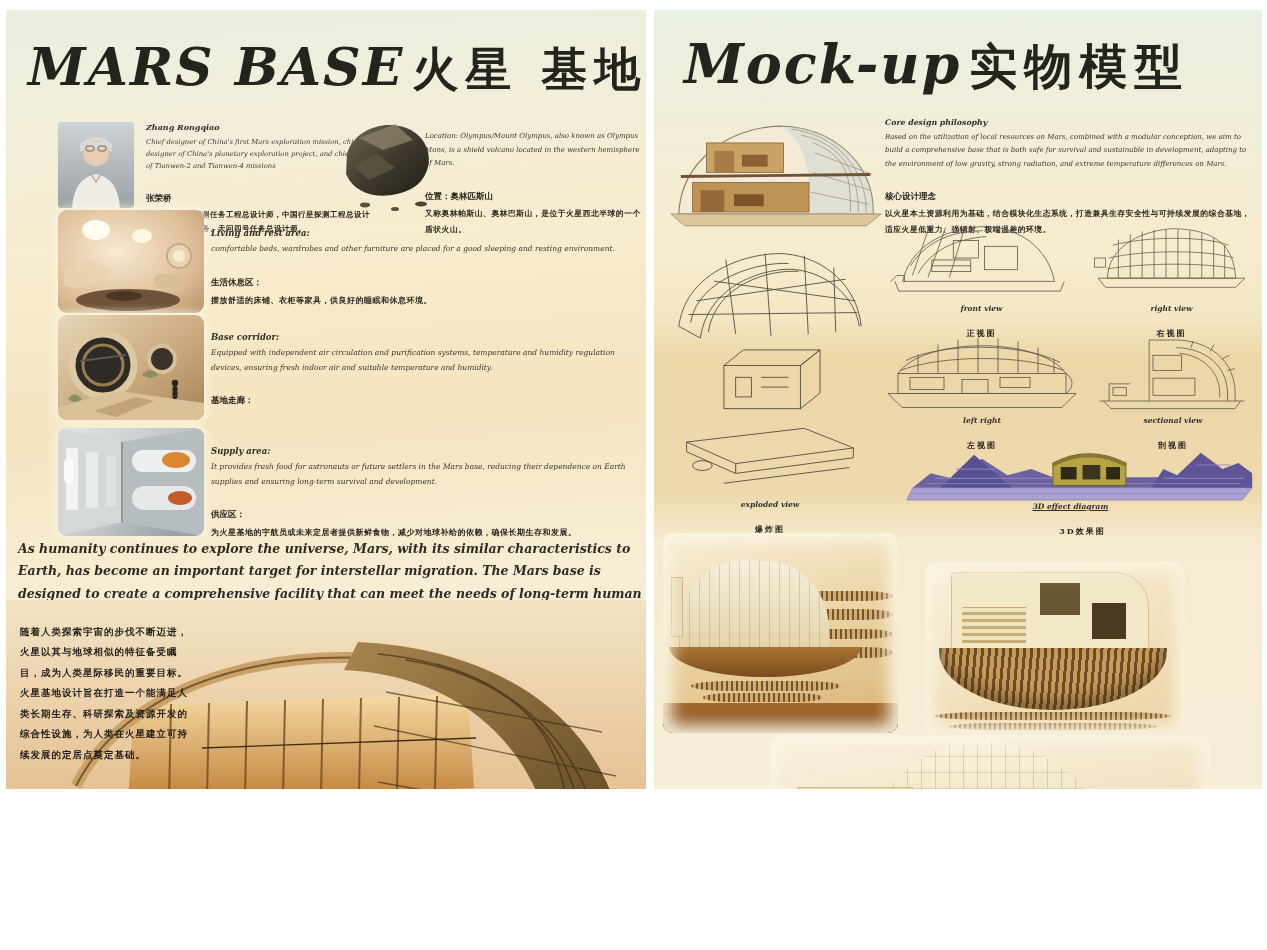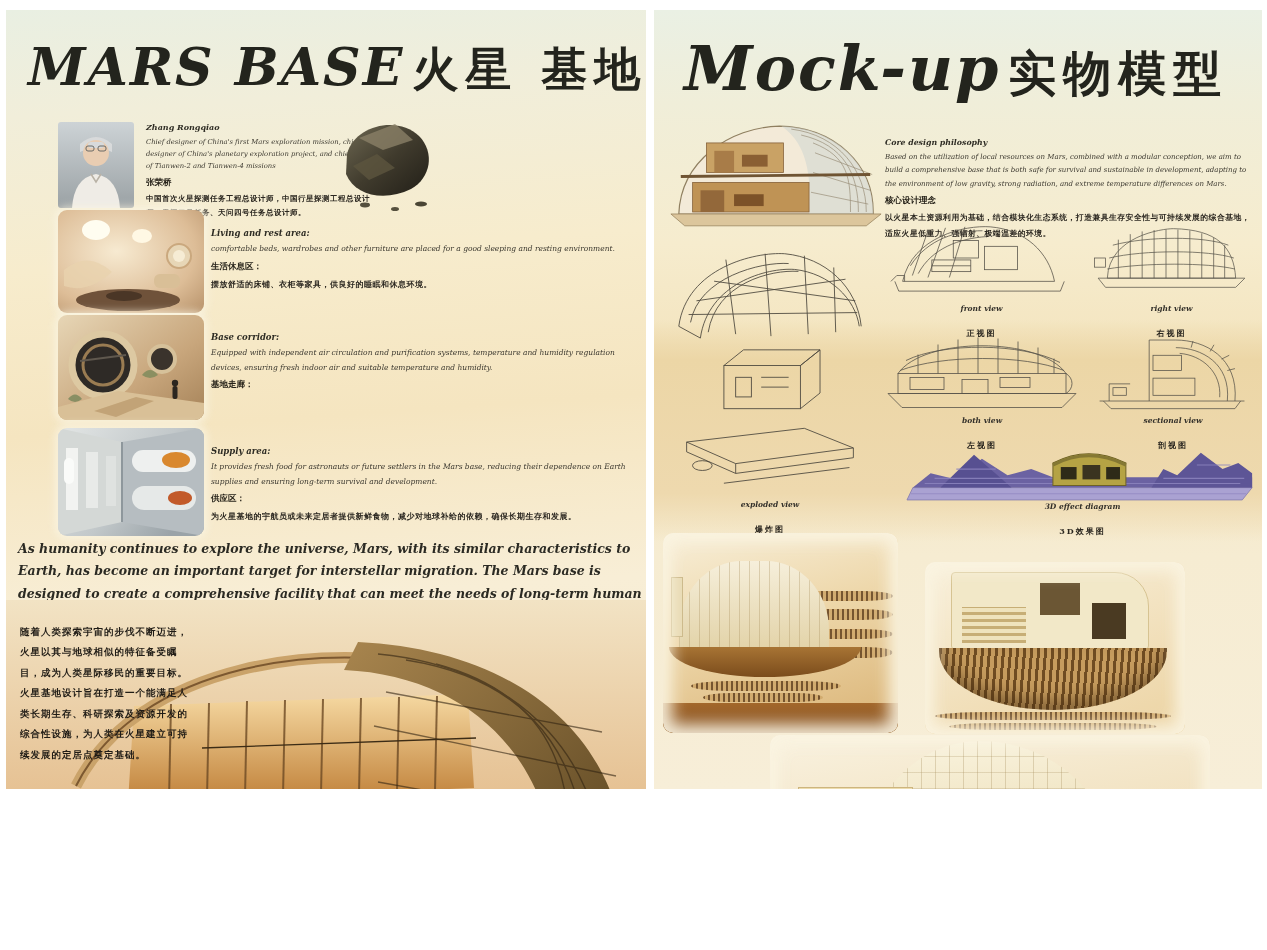--- a/index.html
+++ b/index.html
@@ -9,21 +9,21 @@
   .panel-left { left:6px; width:640px;
     background:linear-gradient(176deg,#e9efe2 0%,#f1eeda 13%,#f7eccd 32%,#f5e5c0 52%,#f8eed6 74%,#f3e9cf 100%); }
   .panel-right { left:654px; width:608px;
     background:linear-gradient(180deg,#eaf0e4 0%,#f0eed9 12%,#f6ecce 30%,#f3e3bc 46%,#f6ecd2 70%,#f7eed8 100%); }
   .abs { position:absolute; }
   .poster-title { position:absolute; white-space:nowrap; color:#23241d; }
   .poster-title .en { font-family:"DejaVu Serif",serif; font-style:italic; font-weight:700; letter-spacing:2px; }
   .poster-title .zh { font-family:"DejaVu Serif",serif; font-weight:700; letter-spacing:7px; margin-left:8px; }
   .en-title { font-family:"DejaVu Serif",serif; font-style:italic; font-weight:700; font-size:8.5px; color:#2e2c24; margin-bottom:4px; }
   .en-body  { font-family:"DejaVu Serif",serif; font-style:italic; font-size:7.5px; color:#3a372e; line-height:1.95; }
-  .zh-title { font-family:Liberation Serif, serif; font-weight:700; font-size:8.5px; color:#262219; margin-top:4px; margin-bottom:3px; }
+  .zh-title { font-family:Liberation Serif, serif; font-weight:700; font-size:8.5px; color:#262219; margin-top:20px; margin-bottom:3px; }
   .zh-body  { font-family:"DejaVu Serif",serif; font-weight:700; font-size:8px; color:#2b2720; line-height:2.05; letter-spacing:.5px; }
   .intro-en { font-family:"DejaVu Serif",serif; font-style:italic; font-weight:700; font-size:12.5px; color:#2b2a23; line-height:1.78; }
   .intro-zh { font-family:"DejaVu Serif",serif; font-weight:700; font-size:9.5px; color:#201c16; line-height:2.15; letter-spacing:1px; }
   .viewlbl-en { font-family:"DejaVu Serif",serif; font-style:italic; font-weight:600; font-size:7.5px; text-align:center; color:#33302a; }
   .viewlbl-zh { font-family:"DejaVu Serif",serif; font-weight:700; font-size:8px; letter-spacing:2px; text-align:center; color:#2a261f;margin-top:8px; }
   .photo { position:absolute; border-radius:10px; overflow:hidden; }
   .photo::after { content:""; position:absolute; inset:0; border-radius:10px;
     box-shadow:inset 0 0 16px 9px rgba(250,243,224,.95); pointer-events:none; }
   .thumb { position:absolute; border-radius:9px; overflow:hidden; box-shadow:0 0 8px 3px rgba(250,245,228,.8); }
   .corru { position:absolute;
@@ -78,20 +78,25 @@
         </defs>
       <path d="M22,44 C30,14 74,6 94,26 C110,42 106,68 86,79 C60,92 30,86 21,64 Z" fill="url(#rk)"></path>
       <path d="M34,28 L70,14 L88,30 L58,40 Z" fill="#8a8066" opacity=".8"></path>
       <path d="M28,56 L52,44 L70,58 L44,70 Z" fill="#5c553f" opacity=".8"></path>
       <ellipse cx="40" cy="95" rx="5" ry="2.4" fill="#55503e"></ellipse>
       <ellipse cx="70" cy="99" rx="4" ry="2" fill="#55503e"></ellipse>
       <ellipse cx="96" cy="94" rx="6" ry="2.6" fill="#4a4534"></ellipse>
     </svg>
   </div>
 
+  <div class="abs" style="left:419px; top:120px; width:219px;">
+    <div class="en-body" style="font-size:7px; line-height:1.95;">Location: Olympus/Mount Olympus, also known as Olympus Mons, is a shield volcano located in the western hemisphere of Mars.</div>
+    <div class="zh-title">位置：奥林匹斯山</div>
+    <div class="zh-body" style="font-size:7.8px;">又称奥林帕斯山、奥林巴斯山，是位于火星西北半球的一个盾状火山。</div>
+  </div>
 
   <div class="thumb" style="left:52px; top:200px; width:146px; height:103px;">
     <svg viewBox="0 0 146 103" width="146" height="103">
       <defs>
           <radialGradient id="cv1" cx=".4" cy=".4" r=".9">
         <stop offset="0" stop-color="#f7ead1"></stop>
             <stop offset=".6" stop-color="#ddbd97"></stop>
             <stop offset="1" stop-color="#b08a62"></stop>
           </radialGradient>
         </defs>
@@ -259,21 +264,21 @@
       </g>
     </svg>
   </div>
 
   <div class="abs intro-zh" style="left:14px; top:612px; width:176px;">随着人类探索宇宙的步伐不断迈进，火星以其与地球相似的特征备受瞩目，成为人类星际移民的重要目标。火星基地设计旨在打造一个能满足人类长期生存、科研探索及资源开发的综合性设施，为人类在火星建立可持续发展的定居点奠定基础。</div>
 </div>
 
 <div class="panel panel-right">
 
   <div class="poster-title" style="left:30px; top:22px;">
-    <span class="en" style="font-size:62px;font-style:italic;">Mock-up</span><span class="zh" style="font-size:48px;">实物模型</span>
+    <span class="en" style="font-size:54px;font-style:italic;">Mock-up</span><span class="zh" style="font-size:48px;">实物模型</span>
   </div>
 
   <div class="abs" style="left:11px; top:103px; width:222px; height:124px;">
     <svg viewBox="0 0 225 125" width="222" height="124">
       <path d="M14,102 C16,48 66,14 116,13 C172,14 212,52 211,102 Z" fill="#f3ead8" stroke="#8f7f60" stroke-width="1.2"></path>
       <path d="M118,13 C172,14 212,52 211,102 L146,102 C150,52 138,26 118,13 Z" fill="#cdd6d2" opacity=".55"></path>
       <g stroke="#7a6b50" stroke-width=".7" fill="none" opacity=".7">
         <path d="M128,16 C176,22 204,58 204,100"></path>
         <path d="M138,22 C182,32 196,62 196,100"></path>
         <path d="M150,30 C186,44 188,66 188,100"></path>
@@ -285,21 +290,21 @@
       <rect x="42" y="30" width="78" height="30" fill="#c9a265" stroke="#85613a" stroke-width=".8"></rect>
       <rect x="50" y="38" width="20" height="22" fill="#a87c48"></rect>
       <rect x="78" y="42" width="26" height="12" fill="#8a5f33"></rect>
       <rect x="28" y="70" width="118" height="30" fill="#bf9355" stroke="#85613a" stroke-width=".8"></rect>
       <rect x="36" y="78" width="24" height="22" fill="#93683a"></rect>
       <rect x="70" y="82" width="30" height="12" fill="#7c5228"></rect>
       <path d="M6,102 L219,102 L204,114 L20,114 Z" fill="#dcc69c" stroke="#9a855f" stroke-width=".8"></path>
     </svg>
   </div>
 
-  <div class="abs" style="left:231px; top:128px; width:368px;">
+  <div class="abs" style="left:231px; top:108px; width:368px;">
     <div class="en-title" style="font-size:7.8px;">Core design philosophy</div>
     <div class="en-body" style="font-size:7px; line-height:1.9;">Based on the utilization of local resources on Mars, combined with a modular conception, we aim to build a comprehensive base that is both safe for survival and sustainable in development, adapting to the environment of low gravity, strong radiation, and extreme temperature differences on Mars.</div>
     <div class="zh-title">核心设计理念</div>
     <div class="zh-body" style="font-size:7.8px;">以火星本土资源利用为基础，结合模块化生态系统，打造兼具生存安全性与可持续发展的综合基地，适应火星低重力、强辐射、极端温差的环境。</div>
   </div>
 
   <div class="sandband" style="top:310px; height:222px;"></div>
 
   <div class="abs" style="left:11px; top:230px; width:210px; height:255px;">
     <svg viewBox="0 0 210 260" width="210" height="255">
@@ -396,21 +401,21 @@
         <path d="M18,42 C60,26 142,26 182,42"></path>
         <rect x="16" y="45" width="168" height="20"></rect>
         <rect x="28" y="49" width="34" height="12"></rect>
         <rect x="80" y="51" width="26" height="14"></rect>
         <rect x="118" y="49" width="30" height="10"></rect>
         <path d="M184,45 C192,50 192,60 184,65"></path>
         <path d="M6,65 L194,65 L180,79 L20,79 Z"></path>
       </g>
     </svg>
   </div>
-  <div class="abs viewlbl-en" style="left:228px; top:406px; width:200px;">both view</div>
+  <div class="abs viewlbl-en" style="left:228px; top:406px; width:200px;">left right</div>
   <div class="abs viewlbl-zh" style="left:228px; top:422px; width:200px;">左视图</div>
 
   <div class="abs" style="left:438px; top:318px; width:162px; height:86px;">
     <svg viewBox="0 0 170 85" width="162" height="86">
       <g stroke="#57534a" fill="none" stroke-width="0.8">
         <path d="M150,74 C154,28 118,10 88,10 L60,10"></path>
         <path d="M142,74 C146,34 114,18 88,18"></path>
         <line x1="150" y1="40" x2="142" y2="42"></line>
           <line x1="144" y1="26" x2="136" y2="30"></line>
         <line x1="128" y1="15" x2="124" y2="22"></line>
@@ -443,21 +448,21 @@
         <path d="M52,40 L92,40"></path>
           <path d="M296,36 L330,36"></path>
       </g>
       <path d="M150,56 L150,34 Q186,16 224,34 L224,56 Z" fill="#b5a344" stroke="#6e6226" stroke-width="1"></path>
       <path d="M150,36 Q186,18 224,36" fill="none" stroke="#857833" stroke-width="3"></path>
       <rect x="158" y="38" width="16" height="12" fill="#2e2a18"></rect>
       <rect x="180" y="36" width="18" height="14" fill="#3a3420"></rect>
       <rect x="204" y="38" width="14" height="12" fill="#2e2a18"></rect>
     </svg>
   </div>
-  <div class="abs viewlbl-en" style="left:251px; top:492px; width:355px;">3D effect diagram</div>
+  <div class="abs viewlbl-en" style="left:239px; top:492px; width:355px;text-decoration:underline;">3D effect diagram</div>
   <div class="abs viewlbl-zh" style="left:251px; top:508px; width:355px;">3D效果图</div>
 
   <div class="photo" style="left:9px; top:523px; width:235px; height:200px; background:linear-gradient(165deg,#f8efd9 0%,#edd6a8 45%,#d9b274 100%);">
     <div class="corru" style="left:118px; top:58px; width:112px; height:10px;"></div>
     <div class="corru" style="left:104px; top:76px; width:126px; height:11px;"></div>
     <div class="corru" style="left:112px; top:96px; width:118px; height:10px;"></div>
     <div class="corru" style="left:122px; top:114px; width:108px; height:11px;"></div>
     <div class="abs" style="left:16px; top:28px; width:150px; height:92px; border-radius:42% 42% 6px 6px / 75% 75% 6px 6px;
          background:repeating-linear-gradient(90deg, rgba(170,145,95,.35) 0 1px, rgba(0,0,0,0) 1px 10px), linear-gradient(180deg,#f6efdb,#e2d2a6);"></div>
     <div class="abs" style="left:8px; top:44px; width:12px; height:60px; background:#e8dab2; border:1px solid #c9b584;"></div>

